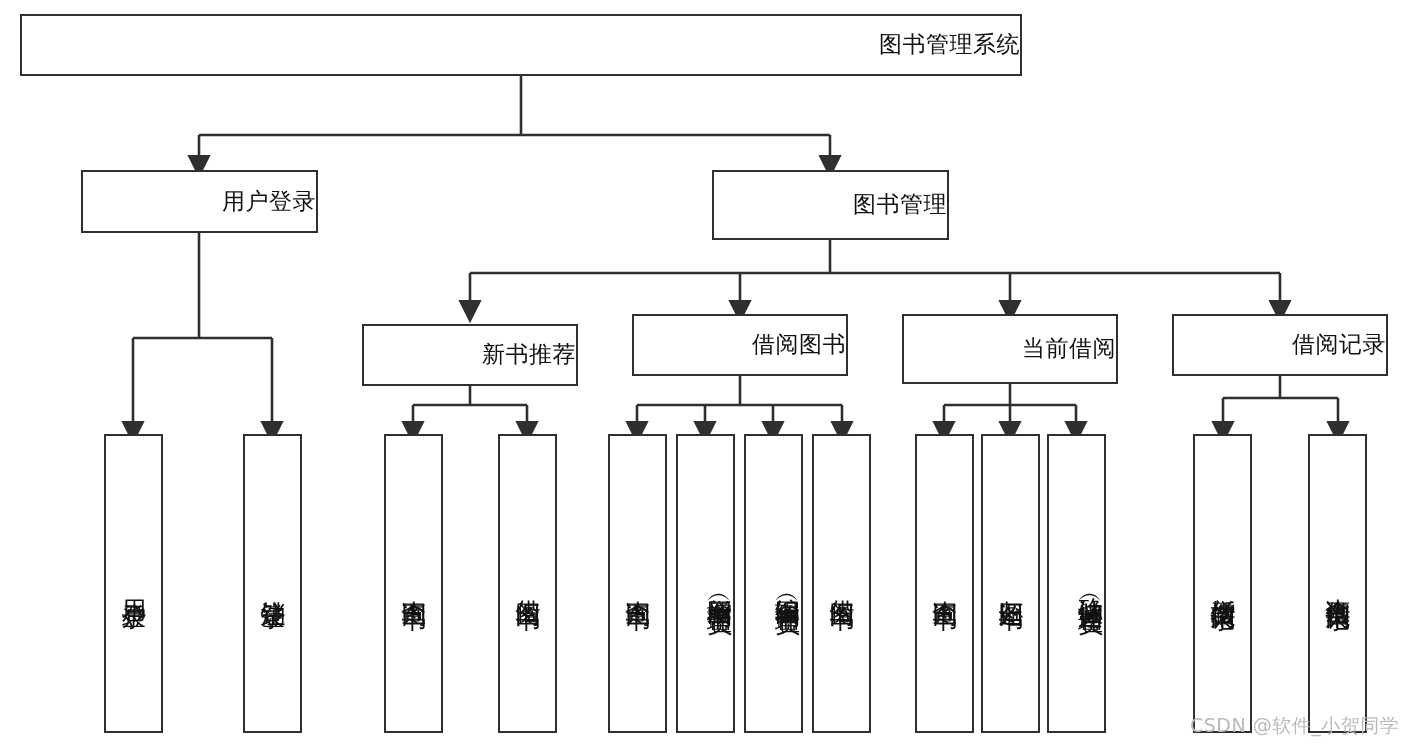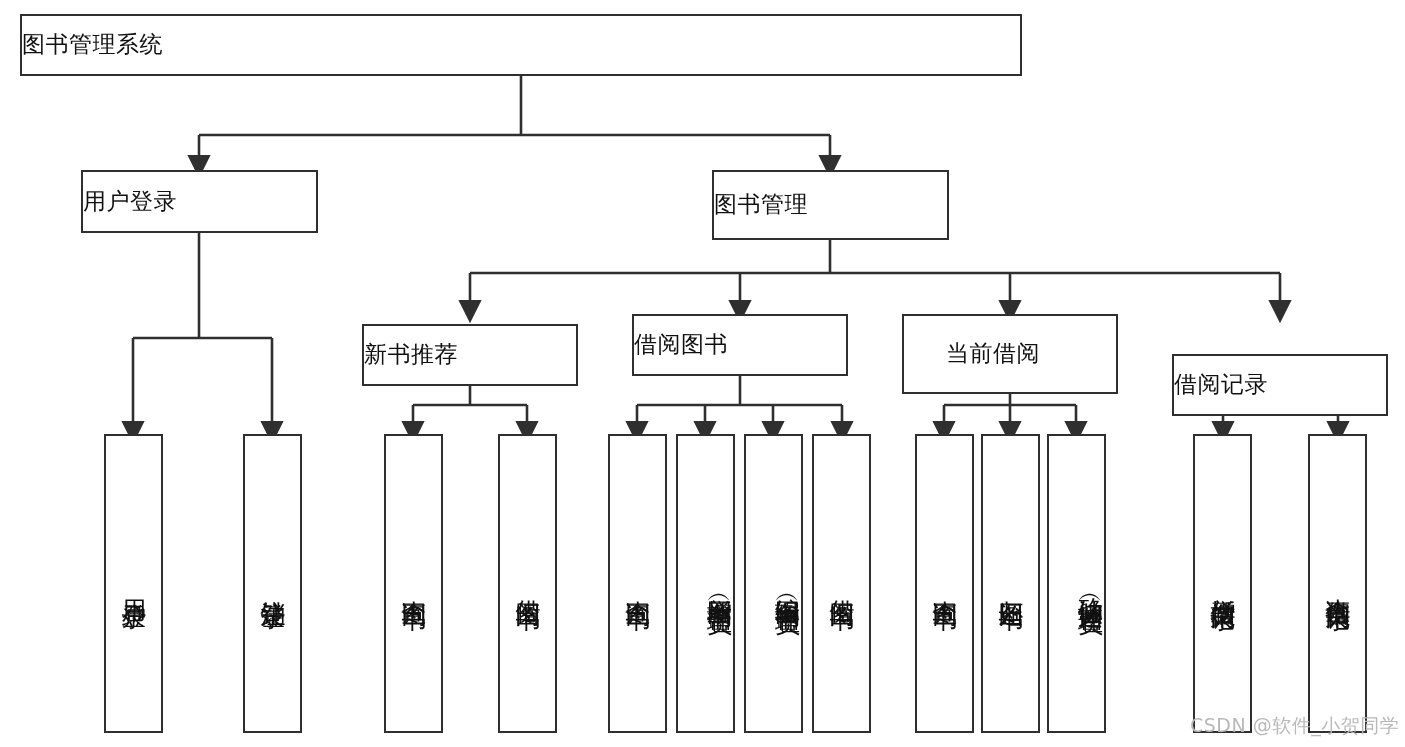--- a/index.html
+++ b/index.html
@@ -17,21 +17,21 @@
     background: #ffffff;
     overflow: hidden;
   }
   .node {
     position: absolute;
     box-sizing: border-box;
     border: 2px solid #2f2f2f;
     background: #ffffff;
     display: flex;
     align-items: center;
-    justify-content: flex-start;
+    justify-content: flex-end;
     color: #111111;
     line-height: 1.12;
   }
   .node.horiz {
     font-size: 23px;
     letter-spacing: 0.5px;
   }
   .node.vert {
     writing-mode: vertical-rl;
     text-orientation: upright;
@@ -133,24 +133,24 @@
   <div class="node horiz" style="left:712px; top:170px; width:237px; height:70px;">
     <span class="nodelabel">图书管理</span>
   </div>
 
   <div class="node horiz" style="left:362px; top:324px; width:216px; height:62px;">
     <span class="nodelabel">新书推荐</span>
   </div>
   <div class="node horiz" style="left:632px; top:314px; width:216px; height:62px;">
     <span class="nodelabel">借阅图书</span>
   </div>
-  <div class="node horiz" style="left:902px; top:314px; width:216px; height:80px;padding-left:42px;">
+  <div class="node horiz" style="left:902px; top:314px; width:216px; height:70px;padding-left:42px;">
     <span class="nodelabel">当前借阅</span>
   </div>
-  <div class="node horiz" style="left:1172px; top:314px; width:216px; height:62px;margin-top:40px;">
+  <div class="node horiz" style="left:1172px; top:314px; width:216px; height:62px;">
     <span class="nodelabel">借阅记录</span>
   </div>
 
   <div class="node vert short" style="left:104px; top:434px; width:59px; height:299px;">
     <span class="nodelabel">用户登录</span>
   </div>
   <div class="node vert short" style="left:243px; top:434px; width:59px; height:299px;">
     <span class="nodelabel">注销登录</span>
   </div>
 

